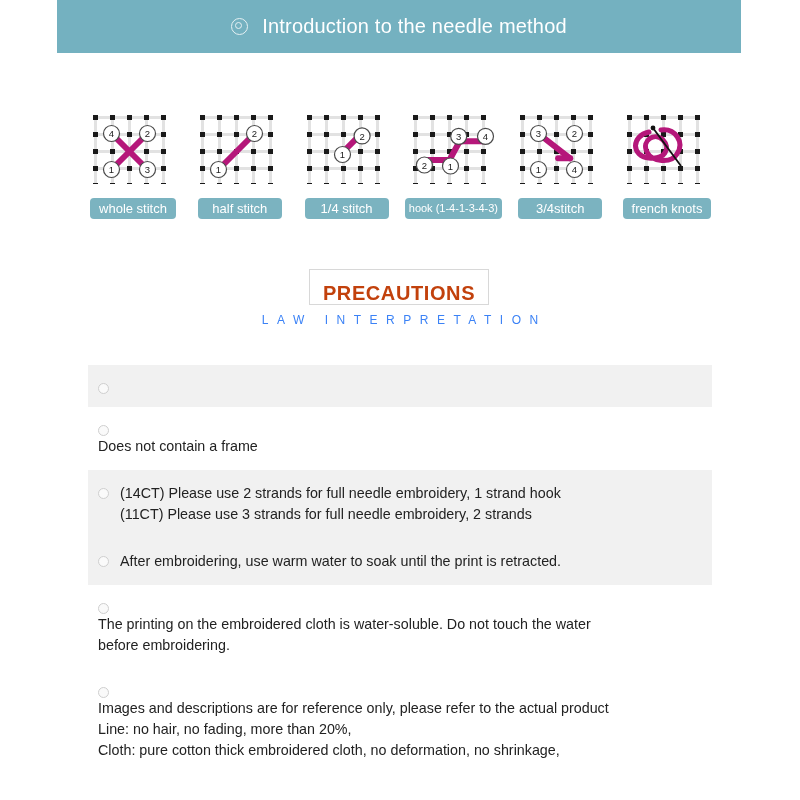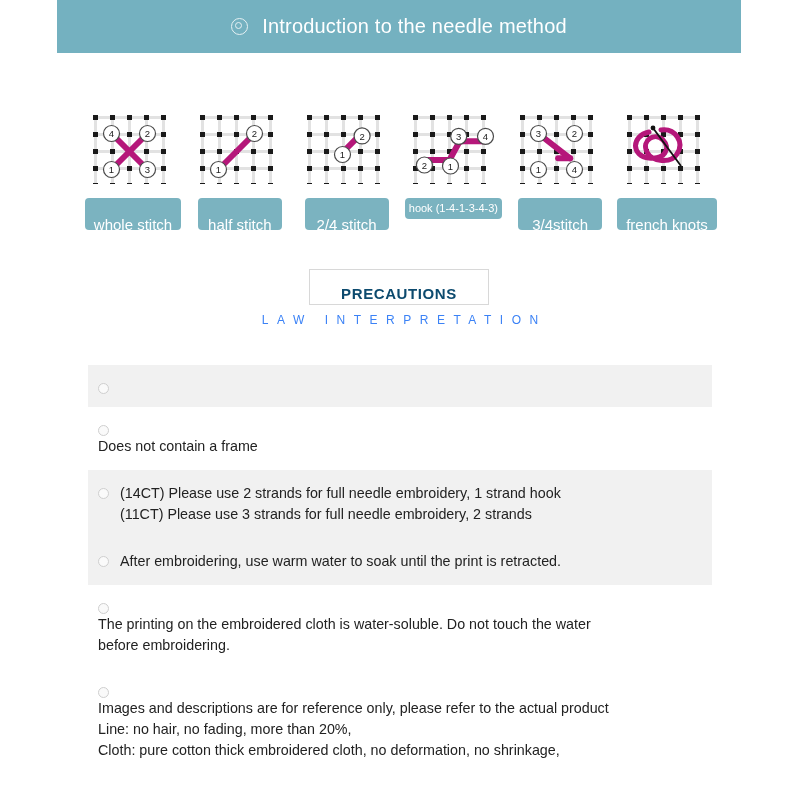--- a/index.html
+++ b/index.html
@@ -66,46 +66,46 @@
   }
   .grid-wrap {
     position: relative;
     width: 96px; height: 74px;
   }
   .grid-wrap svg { display: block; }
   .chip {
     margin-top: 14px;
     height: 21px;
     min-width: 84px;
-    padding: 16px 9px;
+    padding: 0 9px;
     background: #7bb3c0;
     border-radius: 4px;
     color: #ffffff;
-    font-size: 15px;
+    font-size: 13px;
     line-height: 21px;
     text-align: center;
     white-space: nowrap;
     box-sizing: border-box;
   }
   .chip.wide { min-width: 92px; padding: 0 4px; font-size: 11px; }
 
   
   .prec-box {
     position: absolute;
     left: 309px; top: 269px;
     width: 178px; height: 34px;
     border: 1px solid #d8d8d8;
     background: #ffffff;
     display: flex; align-items: center; justify-content: center;
   }
   .prec-box span {
-    font-size: 15px;
+    font-size: 20px;
     font-weight: bold;
     letter-spacing: .6px;
-    color: #0c4a6e;
+    color: #c2410c;
     margin-top: 13px;
   }
   .subtitle {
     position: absolute;
     left: 0; top: 313px;
     width: 800px;
     text-align: center;
     font-size: 12px;
     letter-spacing: 8.5px;
     color: #3b82f6;
@@ -292,21 +292,21 @@
             <rect x="42" y="73" width="5" height="5" fill="#1a1a1a"></rect>
             <rect x="59" y="73" width="5" height="5" fill="#1a1a1a"></rect>
             <rect x="76" y="73" width="5" height="5" fill="#1a1a1a"></rect>
             <line x1="44.5" y1="41.5" x2="58.099999999999994" y2="27.9" stroke="#b5177a" stroke-width="6" stroke-linecap="round"></line>
             <circle cx="43.5" cy="44.5" r="8" fill="#fff" stroke="#4a4a4a" stroke-width="1.2"></circle>
             <text x="43.5" y="48.1" font-family="Liberation Sans, sans-serif" font-size="9.5" text-anchor="middle" fill="#222">1</text>
             <circle cx="63.099999999999994" cy="25.9" r="8" fill="#fff" stroke="#4a4a4a" stroke-width="1.2"></circle>
             <text x="63.099999999999994" y="29.5" font-family="Liberation Sans, sans-serif" font-size="9.5" text-anchor="middle" fill="#222">2</text>
           </svg>
         </div>
-        <div class="chip">2/4 stitch</div>
+        <div class="chip">1/4 stitch</div>
       </div>
       <div class="stitch-cell">
         <div class="grid-wrap">
           <svg width="96" height="74" viewBox="0 0 96 74">
             <line x1="8" y1="7.5" x2="81" y2="7.5" stroke="#e2e2e2" stroke-width="3"></line>
             <line x1="10.5" y1="5" x2="10.5" y2="78" stroke="#e2e2e2" stroke-width="3"></line>
             <line x1="8" y1="24.5" x2="81" y2="24.5" stroke="#e2e2e2" stroke-width="3"></line>
             <line x1="27.5" y1="5" x2="27.5" y2="78" stroke="#e2e2e2" stroke-width="3"></line>
             <line x1="8" y1="41.5" x2="81" y2="41.5" stroke="#e2e2e2" stroke-width="3"></line>
             <line x1="44.5" y1="5" x2="44.5" y2="78" stroke="#e2e2e2" stroke-width="3"></line>

